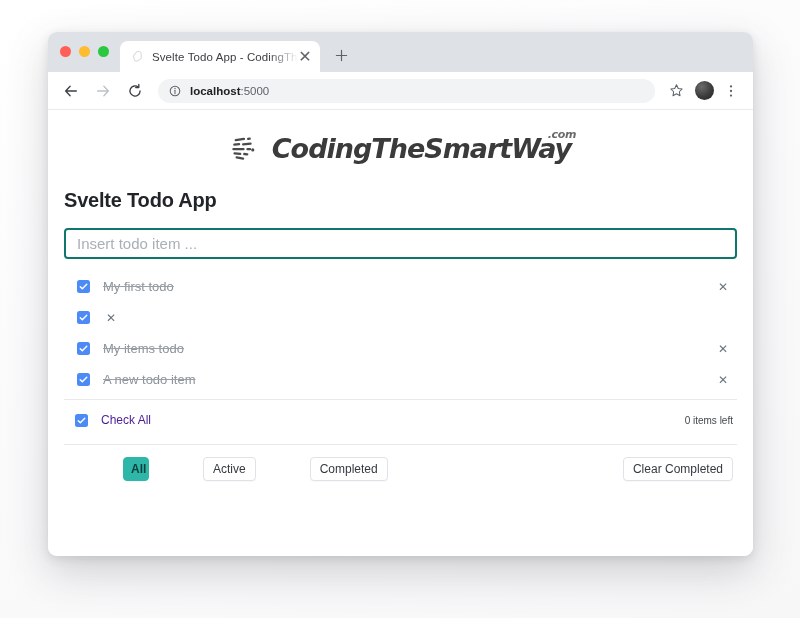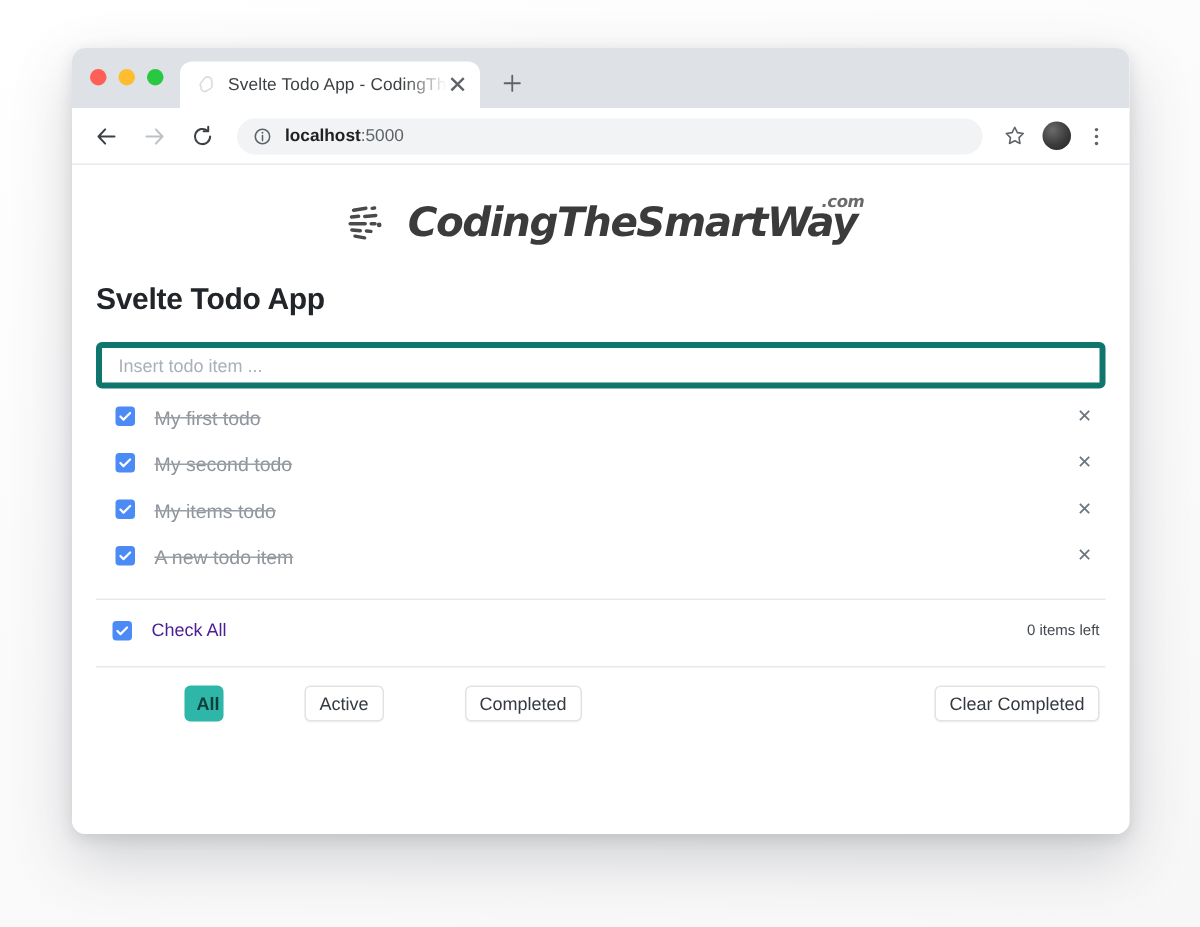--- a/index.html
+++ b/index.html
@@ -239,35 +239,35 @@
   }
 
   .todo-input {
     display: block;
     width: 100%;
     box-sizing: border-box;
     height: 31px;
     margin-top: 16px;
     padding: 5px 11px;
     font-family: "Liberation Sans", sans-serif;
-    font-size: 12px;
+    font-size: 15px;
     color: #495057;
     background: #ffffff;
-    border: 4px solid #0f766e;
+    border: 2px solid #0f766e;
     border-radius: 4px;
     outline: none;
   }
   .todo-input::placeholder { color: #a9b0b7; }
 
   .todo-list {
     margin-top: 12px;
   }
   .todo-row {
     display: flex;
-    align-items: flex-start;
+    align-items: center;
     height: 31px;
     padding: 0 2px;
   }
   .cb {
     flex: 0 0 13px;
     width: 13px;
     height: 13px;
     border-radius: 2.5px;
     background: #4c8bf5;
     margin-left: 11px;
@@ -470,21 +470,20 @@
         <span class="todo-label">My first todo</span>
         <span class="todo-del">✕</span>
       </div>
 
       <div class="todo-row">
         <span class="cb">
           <svg width="9" height="9" viewBox="0 0 10 10" aria-hidden="true">
             <path d="M1.4 5.2l2.3 2.3L8.6 2.6" fill="none" stroke="#ffffff" stroke-width="1.6" stroke-linecap="round" stroke-linejoin="round"></path>
           </svg>
         </span>
-        <span class="todo-label">My second todo</span>
         <span class="todo-del">✕</span>
       </div>
 
       <div class="todo-row">
         <span class="cb">
           <svg width="9" height="9" viewBox="0 0 10 10" aria-hidden="true">
             <path d="M1.4 5.2l2.3 2.3L8.6 2.6" fill="none" stroke="#ffffff" stroke-width="1.6" stroke-linecap="round" stroke-linejoin="round"></path>
           </svg>
         </span>
         <span class="todo-label">My items todo</span>

